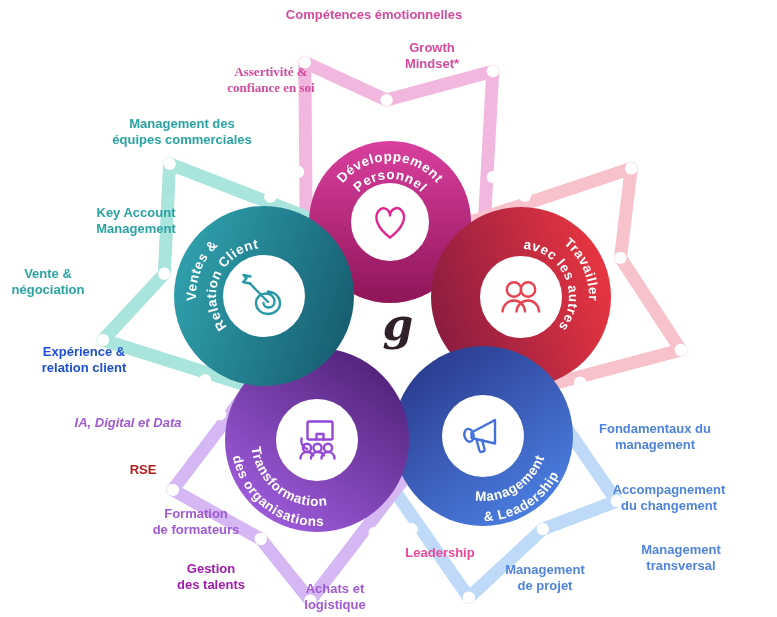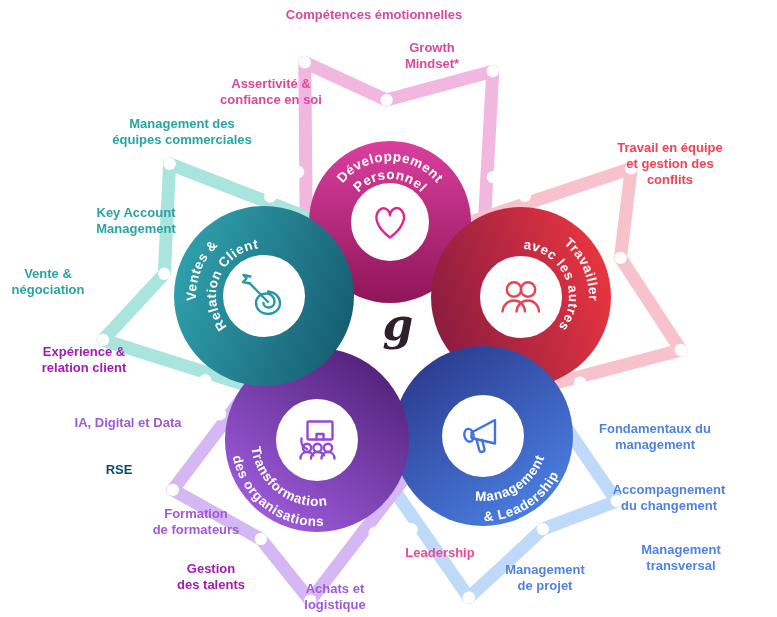--- a/index.html
+++ b/index.html
@@ -148,45 +148,42 @@
           </g>
           <text font-family="&quot;Liberation Sans&quot;,sans-serif" font-weight="700" font-size="13.5" letter-spacing="0.6" fill="#ffffff"><textPath href="#tp40" startOffset="50%" text-anchor="middle">Ventes &amp;</textPath></text>
           <text font-family="&quot;Liberation Sans&quot;,sans-serif" font-weight="700" font-size="13.5" letter-spacing="0.6" fill="#ffffff"><textPath href="#tp41" startOffset="50%" text-anchor="middle">Relation Client</textPath></text>
         </g>
       </g>
     </svg>
   <div id="labels-layer">
       <div class="topic" style="left: 374px; top: 15px; color: rgb(214, 74, 158);">Compétences émotionnelles</div>
       <div class="topic" style="left: 432px; top: 56px; color: rgb(214, 74, 158);">Growth
 Mindset*</div>
-      <div class="topic" style="left: 271px; top: 92px; color: rgb(214, 74, 158);">Assertivité &amp;
+      <div class="topic" style="left: 271px; top: 80px; color: rgb(214, 74, 158); font-family: Liberation Serif, serif;">Assertivité &amp;
 confiance en soi</div>
-      <div class="topic" style="left: 670px; top: 164px; color: rgb(238, 68, 84);">Travail en équipe
-et gestion des
-conflits</div>
       <div class="topic" style="left: 655px; top: 437px; color: rgb(79, 131, 222);">Fondamentaux du
 management</div>
       <div class="topic" style="left: 669px; top: 498px; color: rgb(79, 131, 222);">Accompagnement
 du changement</div>
       <div class="topic" style="left: 681px; top: 558px; color: rgb(79, 131, 222);">Management
 transversal</div>
       <div class="topic" style="left: 545px; top: 578px; color: rgb(79, 131, 222);">Management
 de projet</div>
       <div class="topic" style="left: 396px; top: 553px; color: #ec4899; margin-left: 44px;">Leadership</div>
-      <div class="topic" style="left: 128px; top: 423px; color: rgb(159, 90, 212);">IA, Digital et Data</div>
-      <div class="topic" style="left: 119px; top: 470px; color: #0c4a6e;">RSE</div>
+      <div class="topic" style="left: 128px; top: 423px; color: rgb(159, 90, 212); font-style: italic;">IA, Digital et Data</div>
+      <div class="topic" style="left: 143px; top: 470px; color: #b91c1c;">RSE</div>
       <div class="topic" style="left: 196px; top: 522px; color: rgb(159, 90, 212);">Formation
 de formateurs</div>
       <div class="topic" style="left: 211px; top: 577px; color: #a21caf;">Gestion
 des talents</div>
       <div class="topic" style="left: 335px; top: 597px; color: rgb(159, 90, 212);">Achats et
 logistique</div>
       <div class="topic" style="left: 182px; top: 132px; color: rgb(42, 163, 163);">Management des
 équipes commerciales</div>
       <div class="topic" style="left: 136px; top: 221px; color: rgb(42, 163, 163);">Key Account
 Management</div>
       <div class="topic" style="left: 48px; top: 282px; color: rgb(42, 163, 163);">Vente &amp;
 négociation</div>
-      <div class="topic" style="left: 84px; top: 360px; color: #a21caf;">Expérience &amp;
+      <div class="topic" style="left: 84px; top: 360px; color: #1d4ed8;">Expérience &amp;
 relation client</div>
     </div>
   <div class="center-logo">g</div>
 </div>
 
 </body></html>

